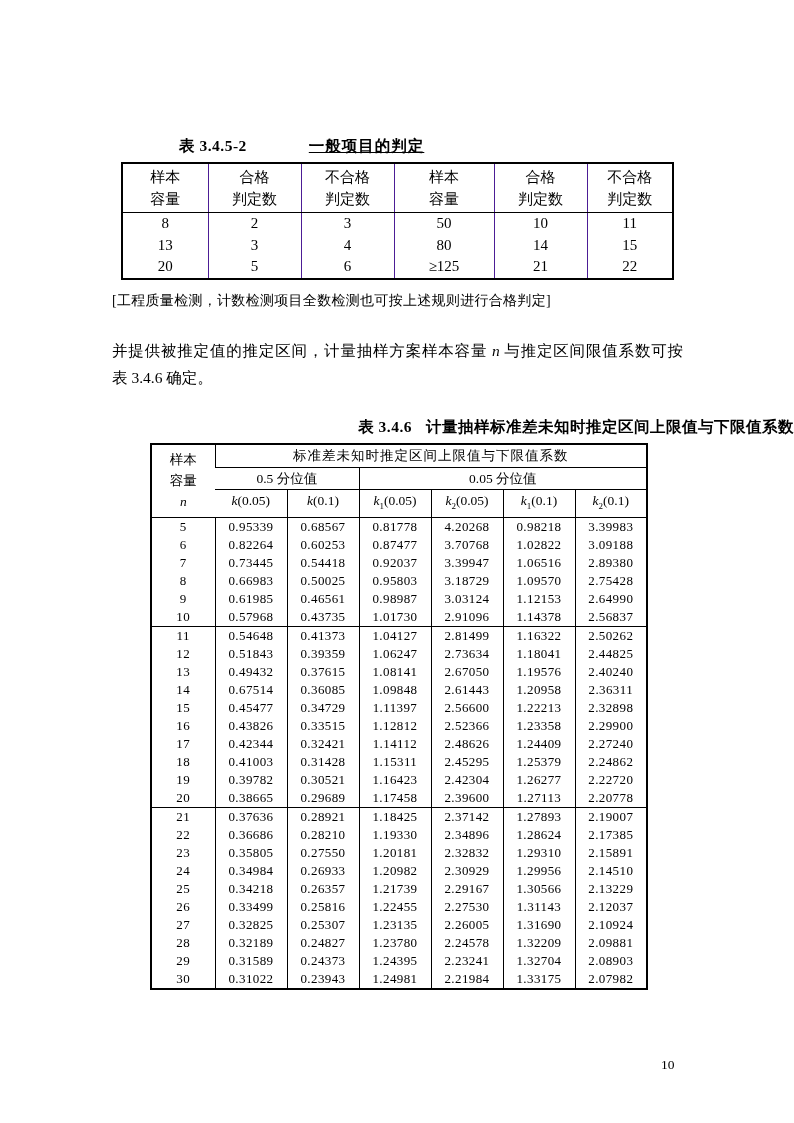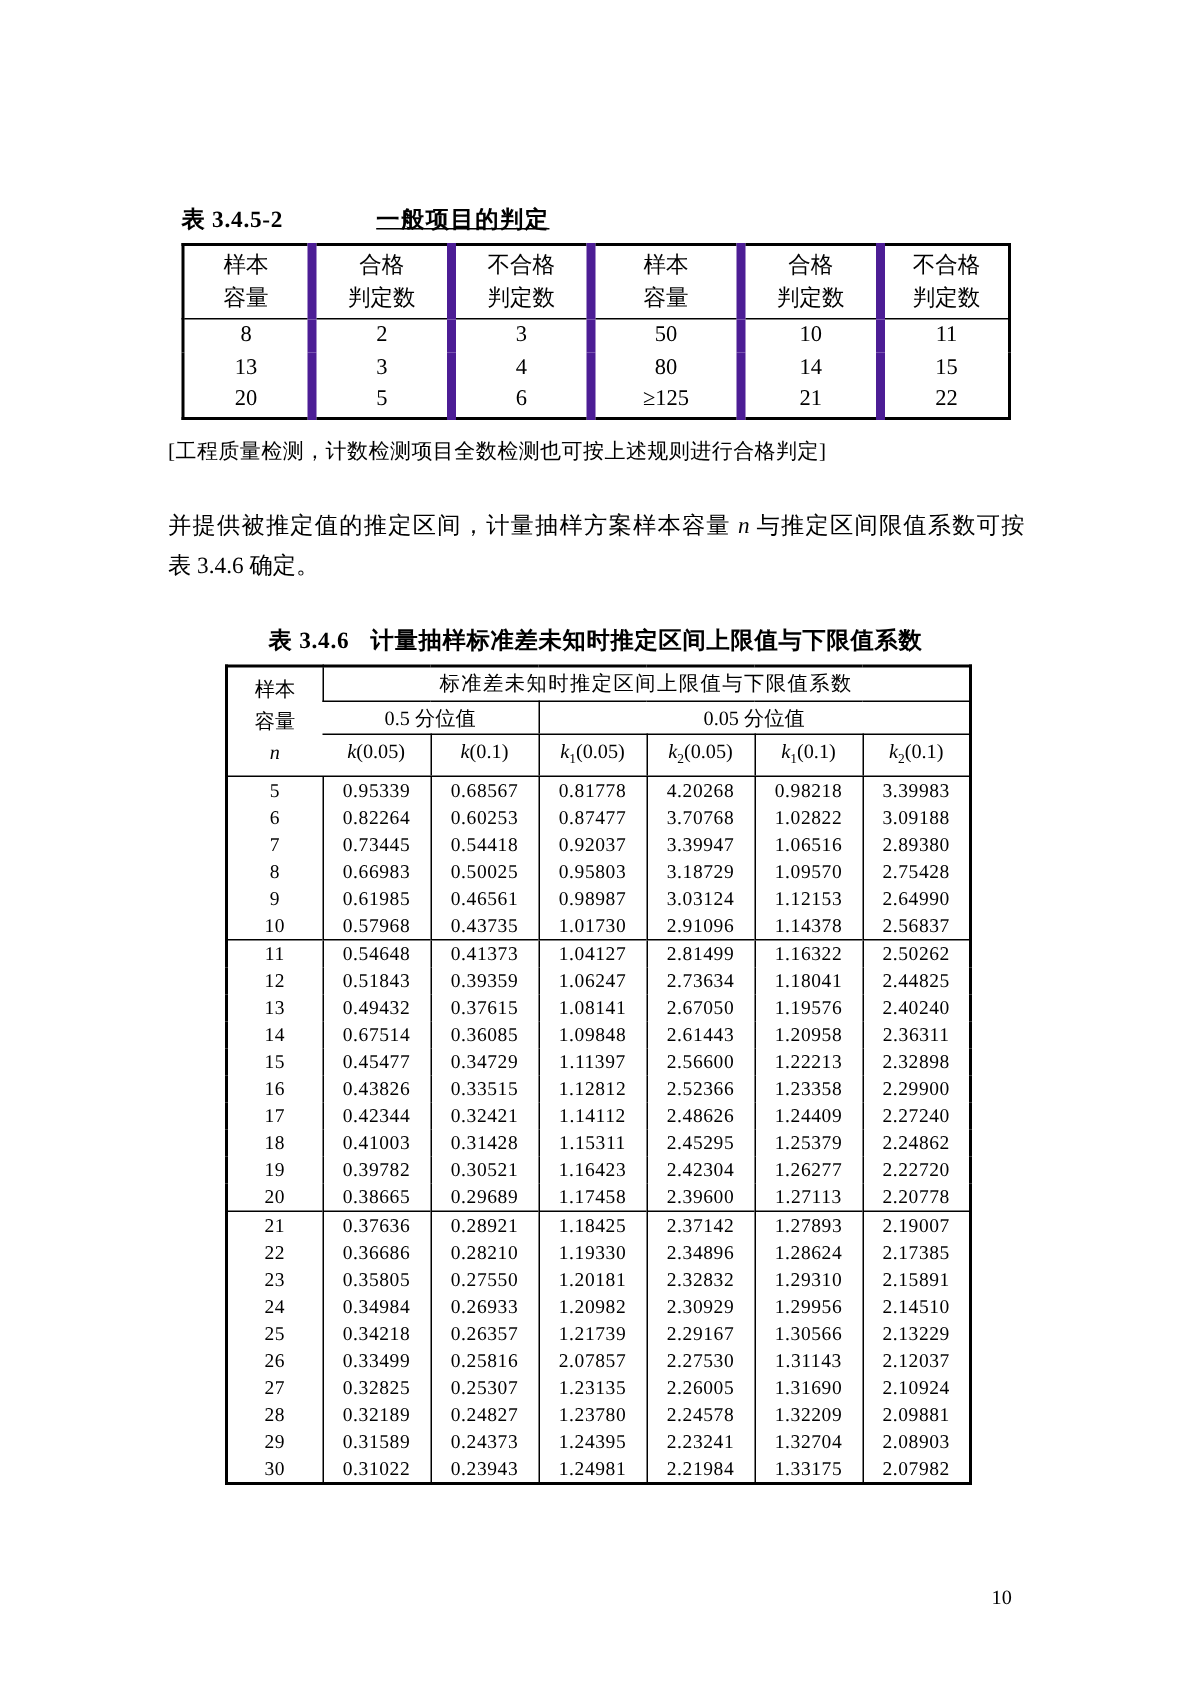--- a/index.html
+++ b/index.html
@@ -16,31 +16,31 @@
     margin: 0 auto;
     overflow: hidden;
   }
 
   
   .cap1 {
     position: absolute; top: 136px; left: 121px; width: 551px;
     display: flex; align-items: baseline;
     font-size: 15.5px; font-weight: bold;
   }
-  .cap1 .cap-label { letter-spacing: 0.5px; }
+  .cap1 .cap-label { margin-left: 58px; letter-spacing: 0.5px; }
   .cap1 .cap-title { margin-left: 62px; letter-spacing: 1px; text-decoration: underline; }
 
   table { border-collapse: collapse; table-layout: fixed; }
 
   .t1 {
     position: absolute; top: 162px; left: 121px; width: 551px;
     border: 2px solid #000;
     text-align: center;
   }
-  .t1 th, .t1 td { border-left: 6px solid #4c1d95; font-weight: normal; }
+  .t1 th, .t1 td { border-left: 1px solid #4c1d95; font-weight: normal; }
   .t1 th:first-child, .t1 td:first-child { border-left: none; }
   .t1 thead th {
     border-bottom: 1px solid #000;
     font-size: 15px; padding: 2px 0;
   }
   .t1 thead th div { line-height: 22px; }
   .t1 tbody td { height: 21.5px; font-size: 15px; line-height: 21.5px; }
 
   .t1-note {
     position: absolute; top: 292px; left: 112px;
@@ -53,21 +53,21 @@
     font-size: 15.5px;
   }
   .clause .line { line-height: 27px; }
   .clause .just { text-align: justify; text-align-last: justify; }
   .clause .num { font-weight: bold; margin-right: 9px; }
   .clause i { font-family: "Liberation Serif", "DejaVu Serif", serif; }
 
   
   .cap2 {
     position: absolute; top: 417px; left: 0; width: 794px;
-    text-align: center; font-size: 15.5px; font-weight: bold;
+    text-align: right; font-size: 15.5px; font-weight: bold;
   }
   .cap2 .cap-label { margin-right: 14px; letter-spacing: 0.5px; }
   .cap2 .cap-title { letter-spacing: 0.5px; }
 
   .t2 {
     position: absolute; top: 443px; left: 150px; width: 497px;
     border: 2px solid #000;
     text-align: center;
   }
   .t2 col.c-n { width: 64px; }
@@ -403,21 +403,21 @@
           <td>0.26357</td>
           <td>1.21739</td>
           <td>2.29167</td>
           <td>1.30566</td>
           <td>2.13229</td>
         </tr>
         <tr>
           <td>26</td>
           <td>0.33499</td>
           <td>0.25816</td>
-          <td>2.07857</td>
+          <td>1.22455</td>
           <td>2.27530</td>
           <td>1.31143</td>
           <td>2.12037</td>
         </tr>
         <tr>
           <td>27</td>
           <td>0.32825</td>
           <td>0.25307</td>
           <td>1.23135</td>
           <td>2.26005</td>

